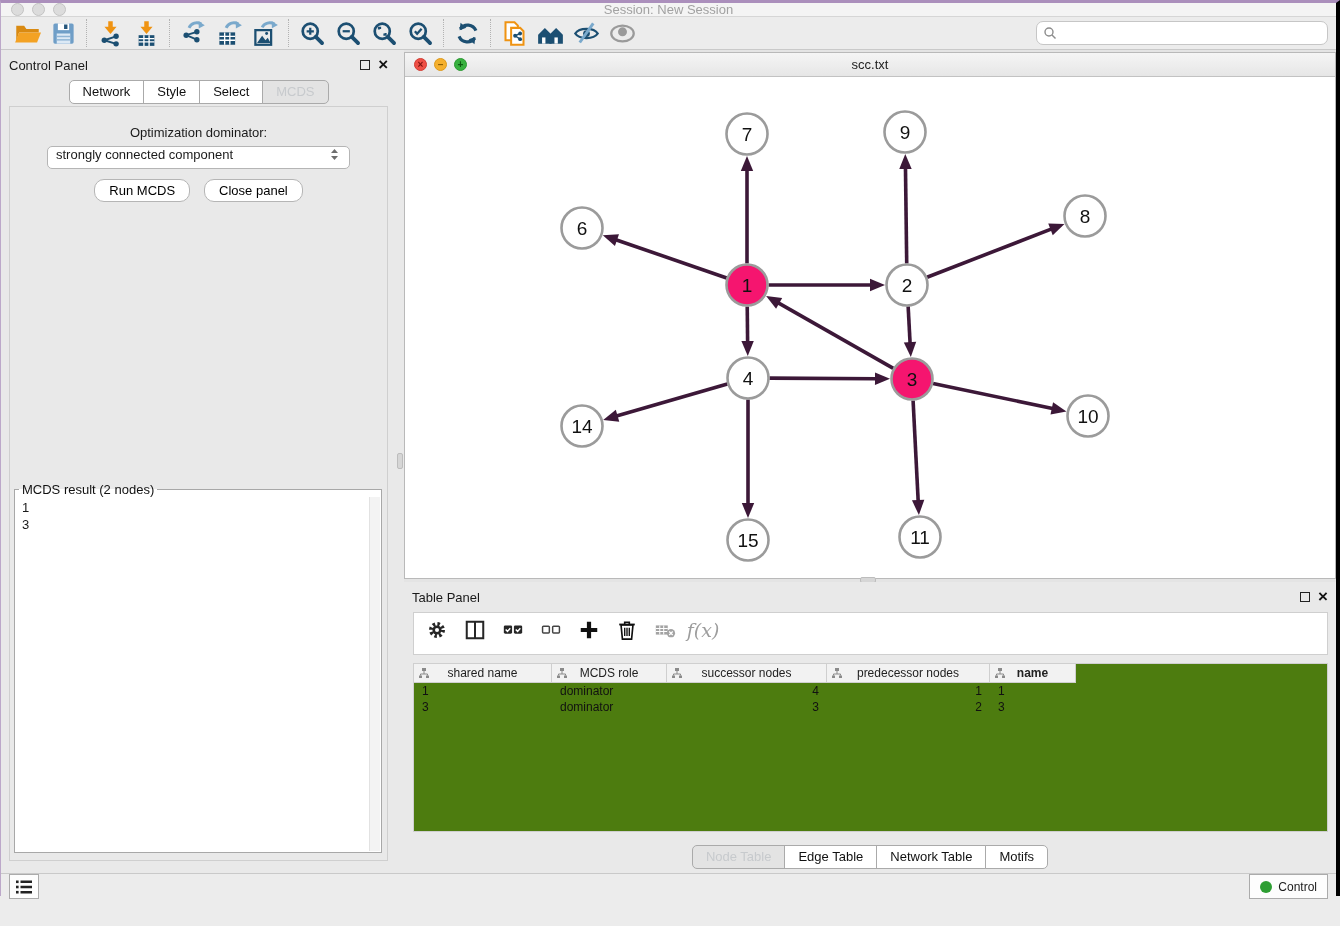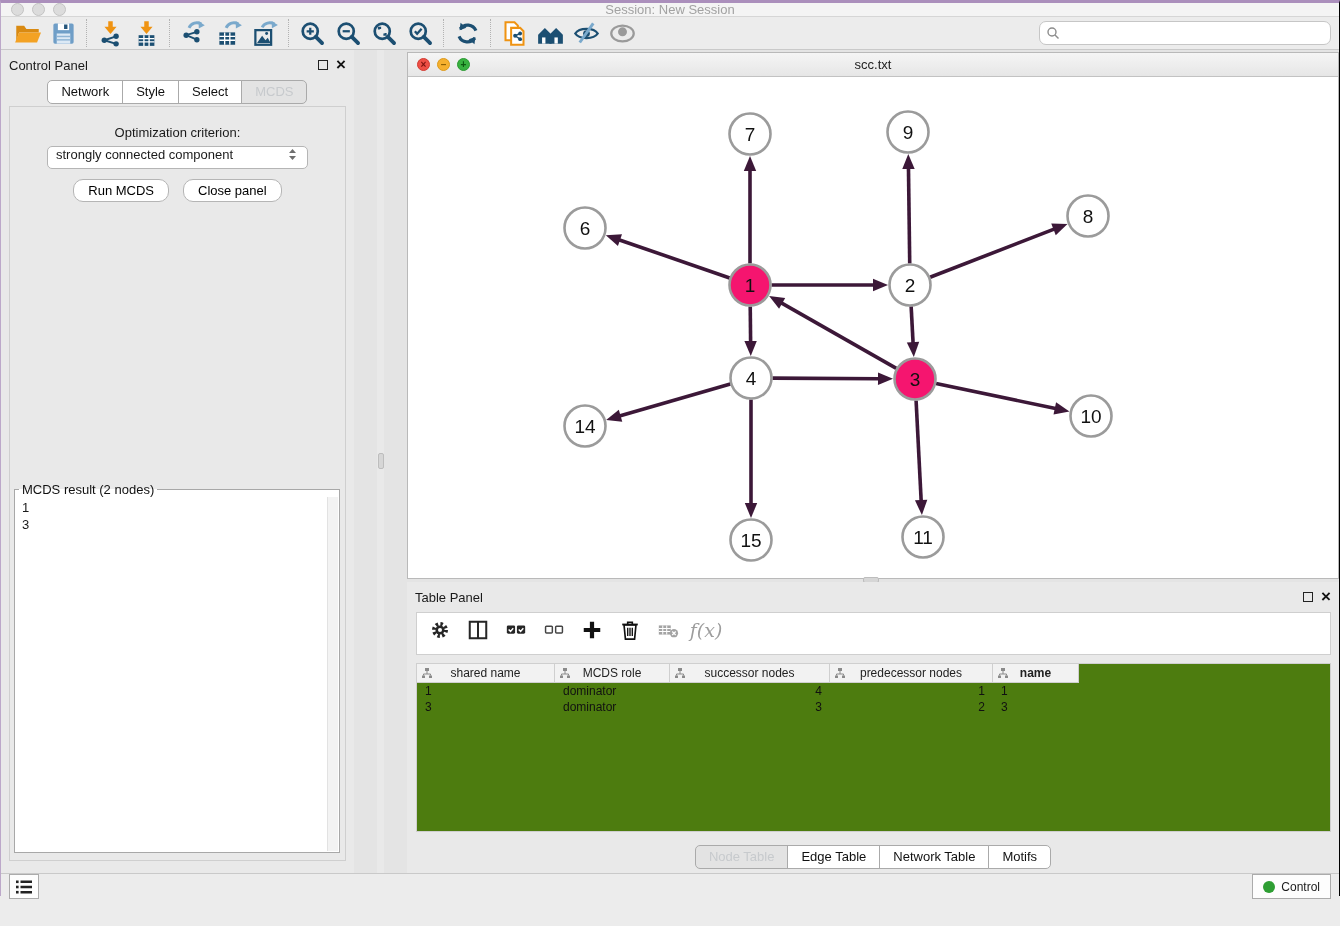--- a/index.html
+++ b/index.html
@@ -1,35 +1,35 @@
 <!DOCTYPE html>
 <html><head>
 <meta charset="utf-8">
 <style>
   * { margin:0; padding:0; box-sizing:border-box; }
   html,body { width:1340px; height:926px; }
   body { font-family:"Liberation Sans", sans-serif; background:#ececec; color:#1a1a1a; overflow:hidden; }
-  .frame { width:1340px; height:896px; border-top:3px solid #ab8fbc; border-left:1px solid #bca8c9; border-right:1px solid #000000; display:flex; flex-direction:column; }
+  .frame { width:1340px; height:896px; border-top:3px solid #ab8fbc; border-left:1px solid #bca8c9; border-right:4px solid #000000; display:flex; flex-direction:column; }
 
   
   .titlebar { height:24px; background:#f4f4f4; border-bottom:1px solid #d6d6d6; position:relative; display:flex; align-items:center; }
   .traffic { display:flex; gap:8px; margin-left:10px; }
   .tl { width:13px; height:13px; border-radius:50%; background:#dcdcdc; border:1px solid #c3c3c3; }
   .app-title { position:absolute; left:0; right:0; text-align:center; color:#a2a2a2; font-size:13px; }
 
   
   .toolbar { height:36px; background:#ececec; border-bottom:1px solid #c9c9c9; display:flex; align-items:center; padding:0 8px; }
   .tbtn { width:36px; height:32px; display:flex; align-items:center; justify-content:center; cursor:default; }
   .tbtn svg { width:27px; height:27px; }
   .tsep { width:1px; height:28px; border-left:1px dotted #b2b2b2; margin:0 5px; }
   .searchbox { margin-left:auto; width:292px; height:24px; background:#fff; border:1px solid #c6c6c6; border-radius:7px; display:flex; align-items:center; padding:0 6px; }
   .searchbox input { border:none; outline:none; flex:1; font-size:12px; font-family:"Liberation Sans",sans-serif; background:transparent; }
 
   
-  .main { flex:1; display:flex; background:#e4e4e4;gap:23px; }
+  .main { flex:1; display:flex; background:#e4e4e4; }
 
   
   .cpanel { width:400px; background:#e9e9e9; position:relative; }
   .panel-head { height:30px; display:flex; align-items:center; padding:0 8px; }
   .panel-title { font-size:13px; }
   .panel-icons { margin-left:auto; display:flex; align-items:center; gap:8px; }
   .icon-float { width:10px; height:10px; border:1.6px solid #222; }
   .icon-close { font-size:17px; font-weight:bold; line-height:10px; color:#111; }
   .segrow { display:flex; justify-content:center; }
   .seg { font-size:13px; padding:3px 13px 4px; background:#fff; border:1px solid #aaa; margin-left:-1px; color:#111; cursor:default; }
@@ -251,21 +251,21 @@
           <span class="icon-close">×</span>
         </span>
       </div>
       <div class="segrow">
           <div class="seg">Network</div>
           <div class="seg">Style</div>
           <div class="seg">Select</div>
           <div class="seg active">MCDS</div>
         </div>
       <div class="cpanel-content">
-        <div class="opt-label">Optimization criterion:</div>
+        <div class="opt-label">Optimization dominator:</div>
         <div class="mac-select">
           <span>strongly connected component</span>
           <svg class="chev" width="13" height="15" viewBox="0 0 13 15">
               <path d="M3 6l3.5-4L10 6z" fill="#6e6e6e"></path>
               <path d="M3 9l3.5 4L10 9z" fill="#6e6e6e"></path>
             </svg>
         </div>
         <div class="btnrow">
           <button class="mac-btn">Run MCDS</button>
           <button class="mac-btn">Close panel</button>

